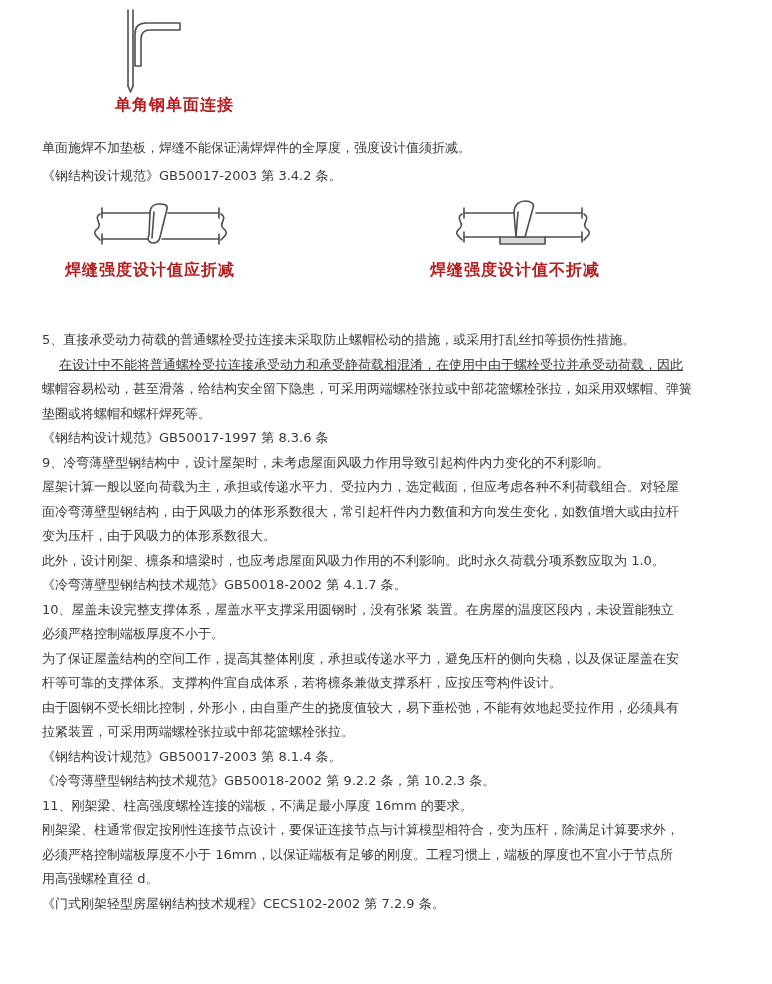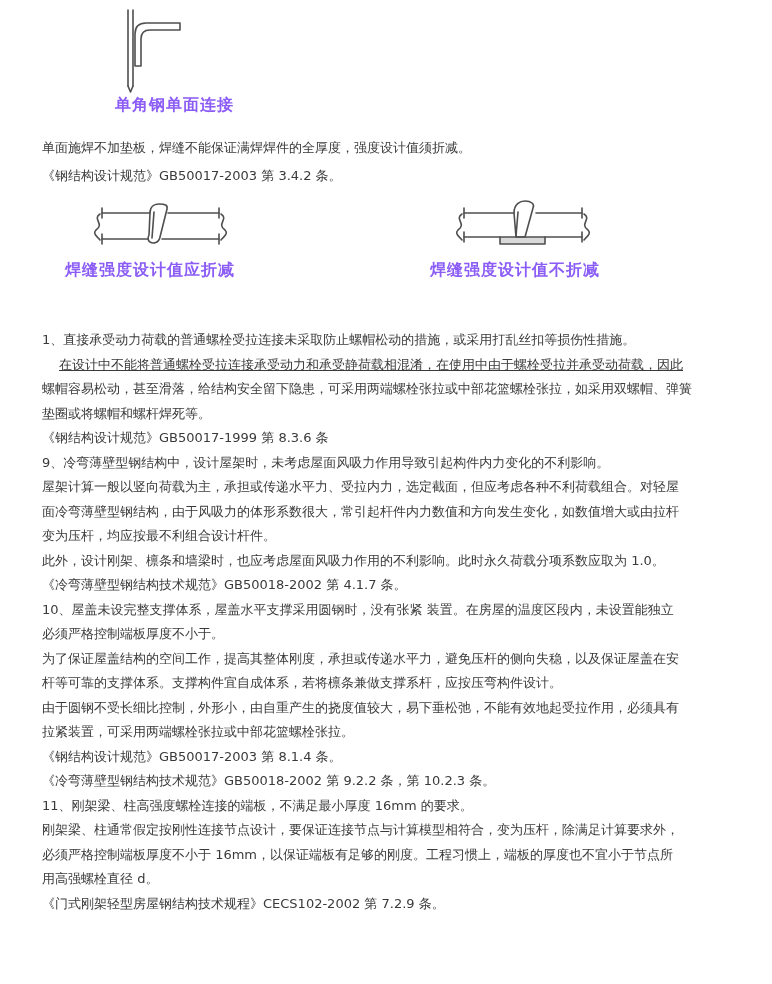--- a/index.html
+++ b/index.html
@@ -5,21 +5,21 @@
   html,body{margin:0;padding:0;background:#ffffff;}
   .page{
     position:relative;width:772px;height:984px;background:#ffffff;
     font-family:"DejaVu Sans",sans-serif;color:#3a3a3a;overflow:hidden;
   }
   svg{display:block;}
   .fig{position:absolute;}
   .fig path,.fig line,.fig rect{stroke:#4f4f4f;fill:none;stroke-width:1.6;stroke-linecap:round;stroke-linejoin:round;}
   .fig rect.bar{fill:#d9d9d9;}
   .fig-caption{
-    position:absolute;font-weight:bold;color:#8b5cf6;font-size:16px;
+    position:absolute;font-weight:bold;color:#b91c1c;font-size:16px;
     letter-spacing:1px;white-space:nowrap;
   }
   .textblock{position:absolute;left:42px;width:720px;font-size:13px;}
   .intro .line{height:28px;line-height:28px;white-space:nowrap;}
   .sections .line{height:24.5px;line-height:24.5px;white-space:nowrap;}
   .indent1{padding-left:17px;text-decoration:underline;}
 </style>
 </head>
 <body>
 
@@ -56,31 +56,31 @@
     <rect class="bar" x="52" y="41" width="45" height="7"></rect>
     <path d="M66,17 C66,8 72,5 77,5 C83,5 87,8 85,12 L77,41 L68,41 Z"></path>
     <path d="M70,16 L68,40"></path>
   </svg>
 
   <div class="fig-caption" style="left:65px;top:260px;text-align:center;">焊缝强度设计值应折减</div>
   <div class="fig-caption" style="left:430px;top:260px;">焊缝强度设计值不折减</div>
 
   <div class="textblock sections" style="top:328px;">
     <div>
-      <div class="line">1、直接承受动力荷载的普通螺栓受拉连接未采取防止螺帽松动的措施，或采用打乱丝扣等损伤性措施。</div>
+      <div class="line">5、直接承受动力荷载的普通螺栓受拉连接未采取防止螺帽松动的措施，或采用打乱丝扣等损伤性措施。</div>
       <div class="line indent1">在设计中不能将普通螺栓受拉连接承受动力和承受静荷载相混淆，在使用中由于螺栓受拉并承受动荷载，因此</div>
       <div class="line">螺帽容易松动，甚至滑落，给结构安全留下隐患，可采用两端螺栓张拉或中部花篮螺栓张拉，如采用双螺帽、弹簧</div>
       <div class="line">垫圈或将螺帽和螺杆焊死等。</div>
-      <div class="line">《钢结构设计规范》GB50017-1999 第 8.3.6 条</div>
+      <div class="line">《钢结构设计规范》GB50017-1997 第 8.3.6 条</div>
     </div>
     <div>
       <div class="line">9、冷弯薄壁型钢结构中，设计屋架时，未考虑屋面风吸力作用导致引起构件内力变化的不利影响。</div>
       <div class="line">屋架计算一般以竖向荷载为主，承担或传递水平力、受拉内力，选定截面，但应考虑各种不利荷载组合。对轻屋</div>
       <div class="line">面冷弯薄壁型钢结构，由于风吸力的体形系数很大，常引起杆件内力数值和方向发生变化，如数值增大或由拉杆</div>
-      <div class="line">变为压杆，均应按最不利组合设计杆件。</div>
+      <div class="line">变为压杆，由于风吸力的体形系数很大。</div>
       <div class="line">此外，设计刚架、檩条和墙梁时，也应考虑屋面风吸力作用的不利影响。此时永久荷载分项系数应取为 1.0。</div>
       <div class="line">《冷弯薄壁型钢结构技术规范》GB50018-2002 第 4.1.7 条。</div>
     </div>
     <div>
       <div class="line">10、屋盖未设完整支撑体系，屋盖水平支撑采用圆钢时，没有张紧 装置。在房屋的温度区段内，未设置能独立</div>
       <div class="line">必须严格控制端板厚度不小于。</div>
       <div class="line">为了保证屋盖结构的空间工作，提高其整体刚度，承担或传递水平力，避免压杆的侧向失稳，以及保证屋盖在安</div>
       <div class="line">杆等可靠的支撑体系。支撑构件宜自成体系，若将檩条兼做支撑系杆，应按压弯构件设计。</div>
       <div class="line">由于圆钢不受长细比控制，外形小，由自重产生的挠度值较大，易下垂松弛，不能有效地起受拉作用，必须具有</div>
       <div class="line">拉紧装置，可采用两端螺栓张拉或中部花篮螺栓张拉。</div>

